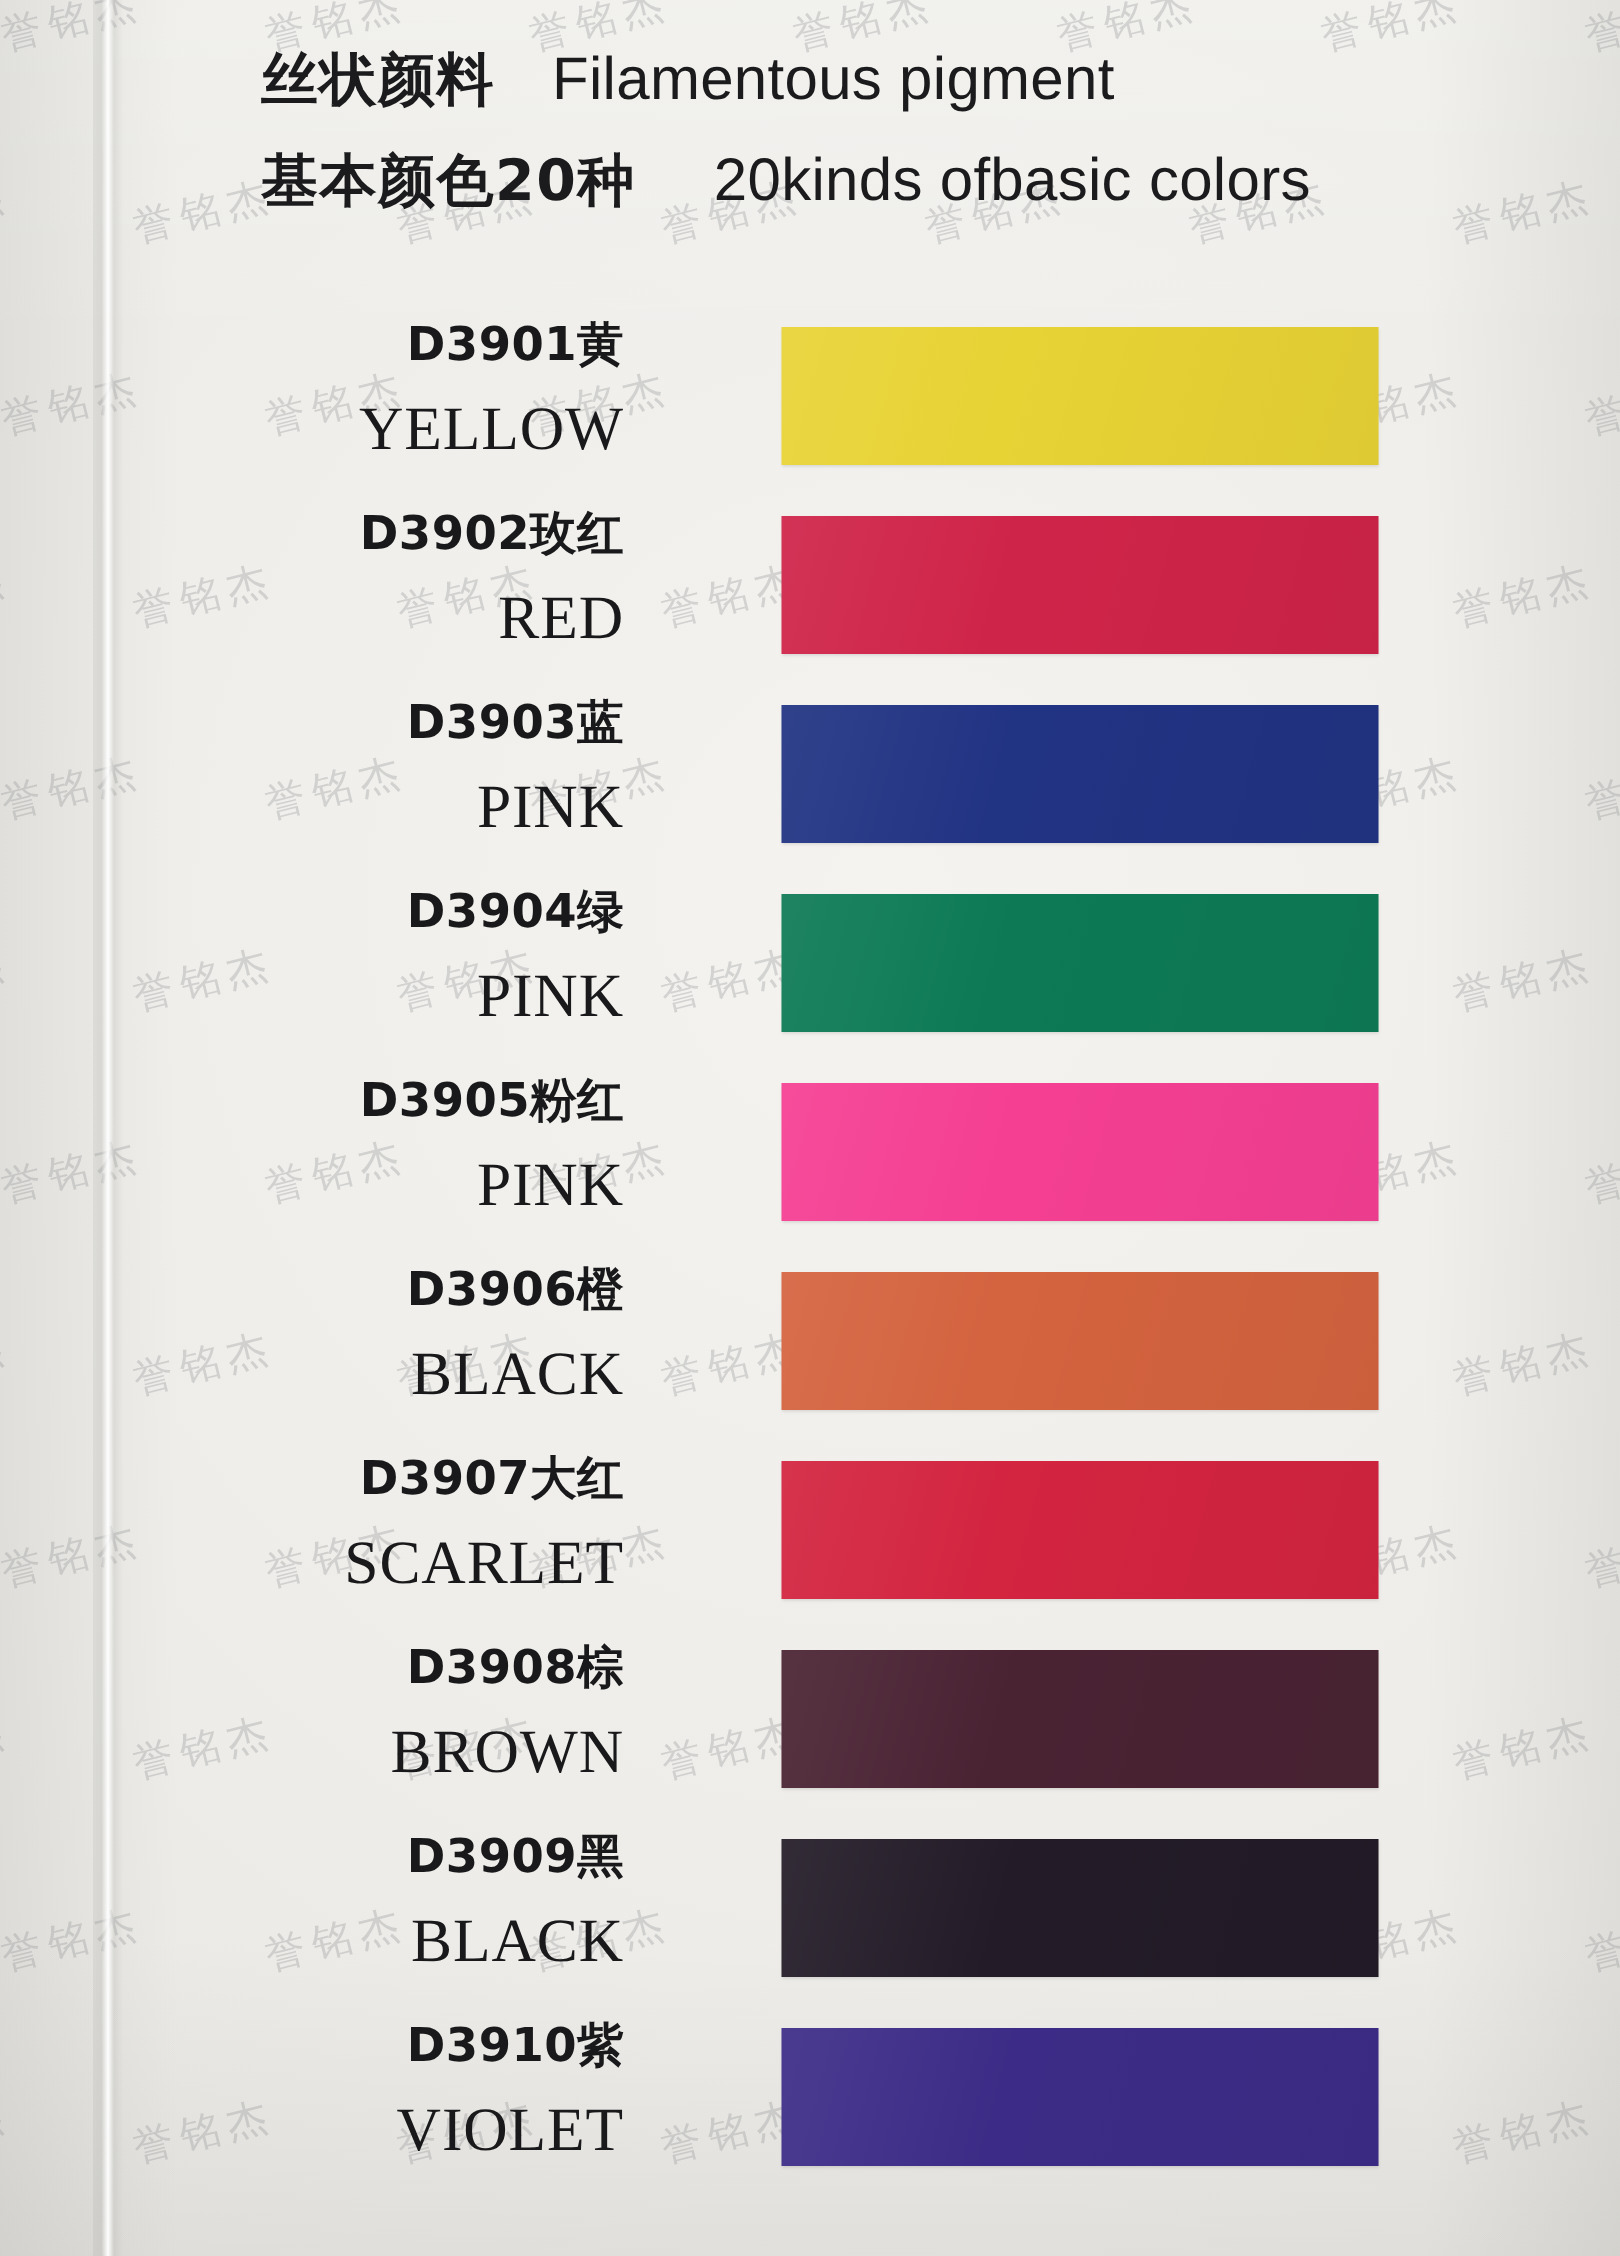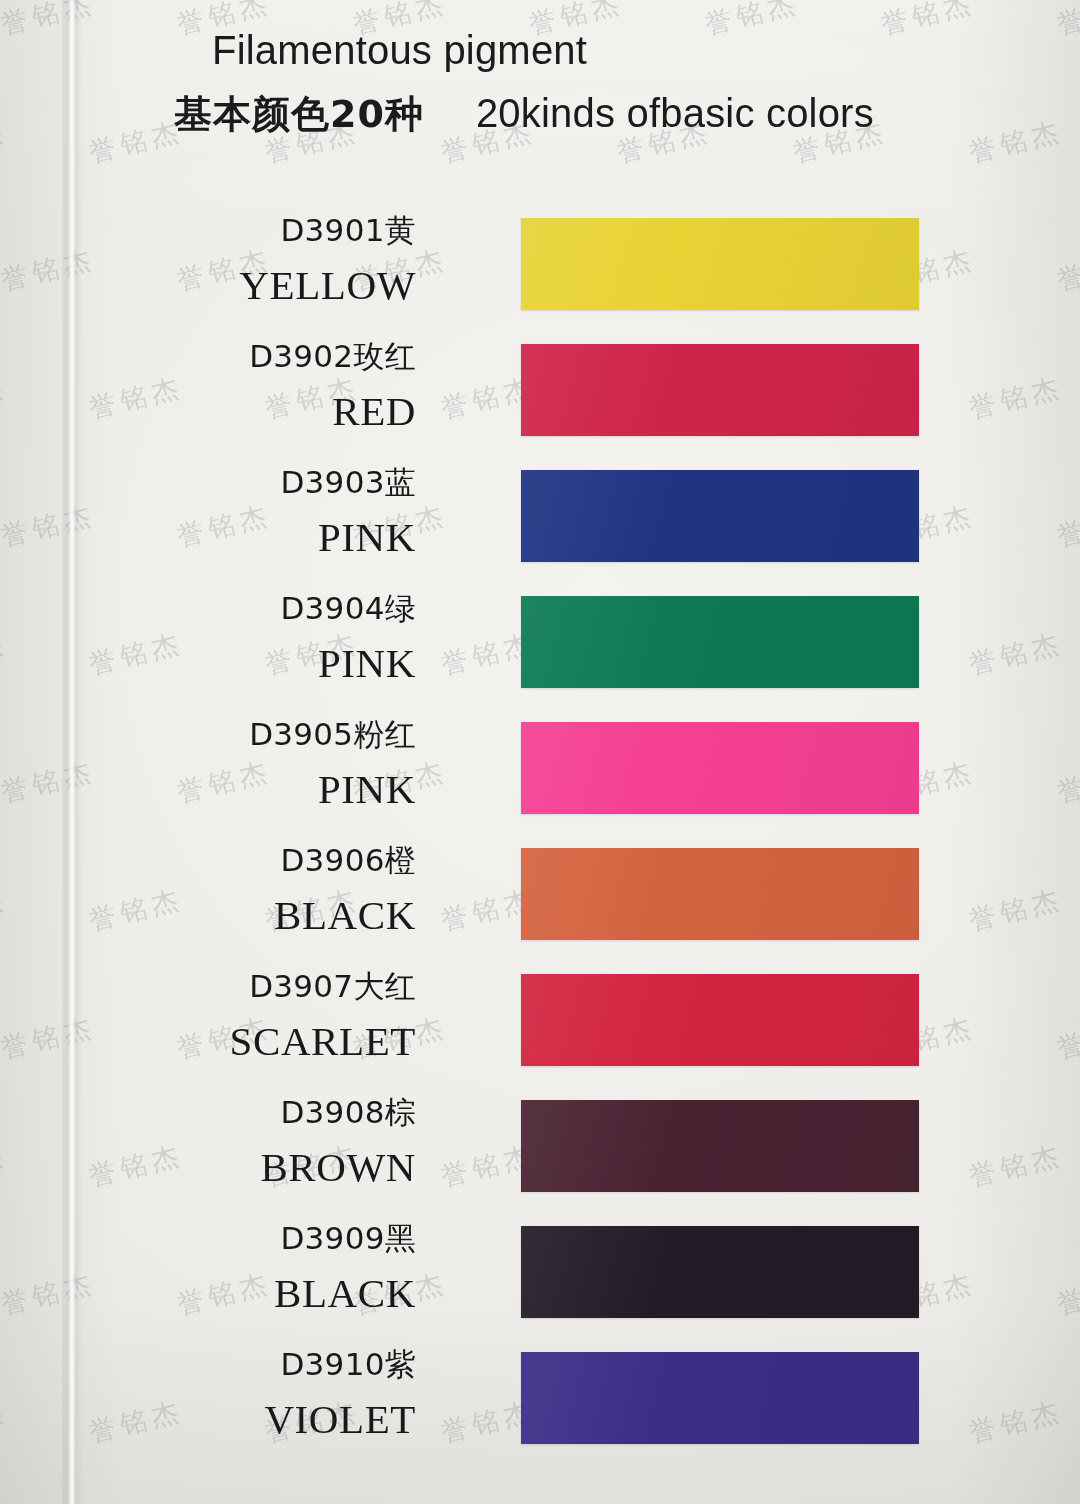--- a/index.html
+++ b/index.html
@@ -127,21 +127,21 @@
     left: 0;
     top: 8px;
     width: 470px;
     text-align: right;
     padding-right: 54px;
     color: #19191b;
   }
   .lbl-code {
     font-family: "DejaVu Sans", "Liberation Sans", sans-serif;
     font-size: 31px;
-    font-weight: 400;
+    font-weight: 700;
     letter-spacing: .3px;
     line-height: 1.22;
     white-space: nowrap;
   }
   .lbl-name {
     font-family: Liberation Serif, serif;
     font-size: 41px;
     font-weight: 400;
     letter-spacing: .6px;
     line-height: 1.3;
@@ -258,20 +258,21 @@
     <div class="wm-cell" style="left: 792px; top: 1408px;">誉铭杰</div>
     <div class="wm-cell" style="left: 968px; top: 1408px;">誉铭杰</div>
   </div>
 
 <div id="crease"></div>
 
 <div id="content">
 
   <div id="header">
     <div class="hdr-line">
+      <span class="hdr-cn">丝状颜料</span>
       <span class="hdr-gap-1"></span>
       <span class="hdr-en">Filamentous pigment</span>
     </div>
     <div class="hdr-line">
       <span class="hdr-cn">基本颜色20种</span>
       <span class="hdr-gap-2"></span>
       <span class="hdr-en">20kinds ofbasic colors</span>
     </div>
   </div>
 

